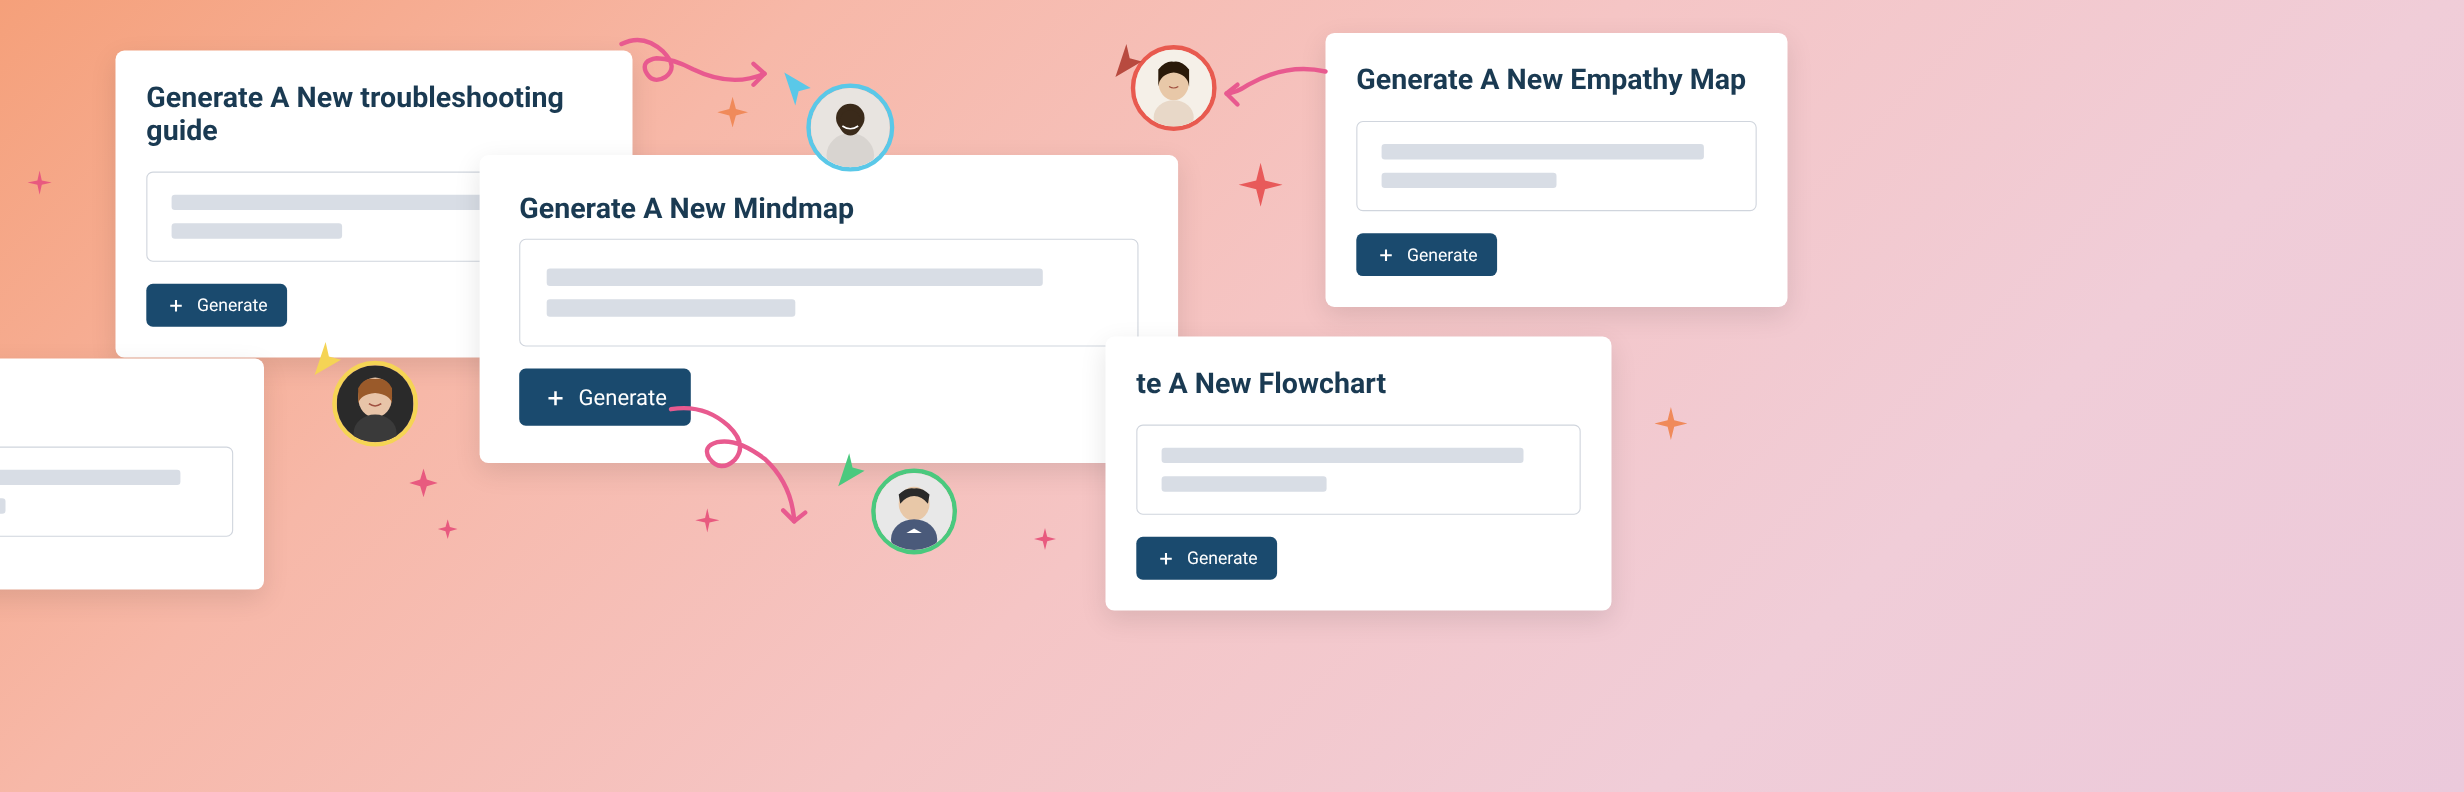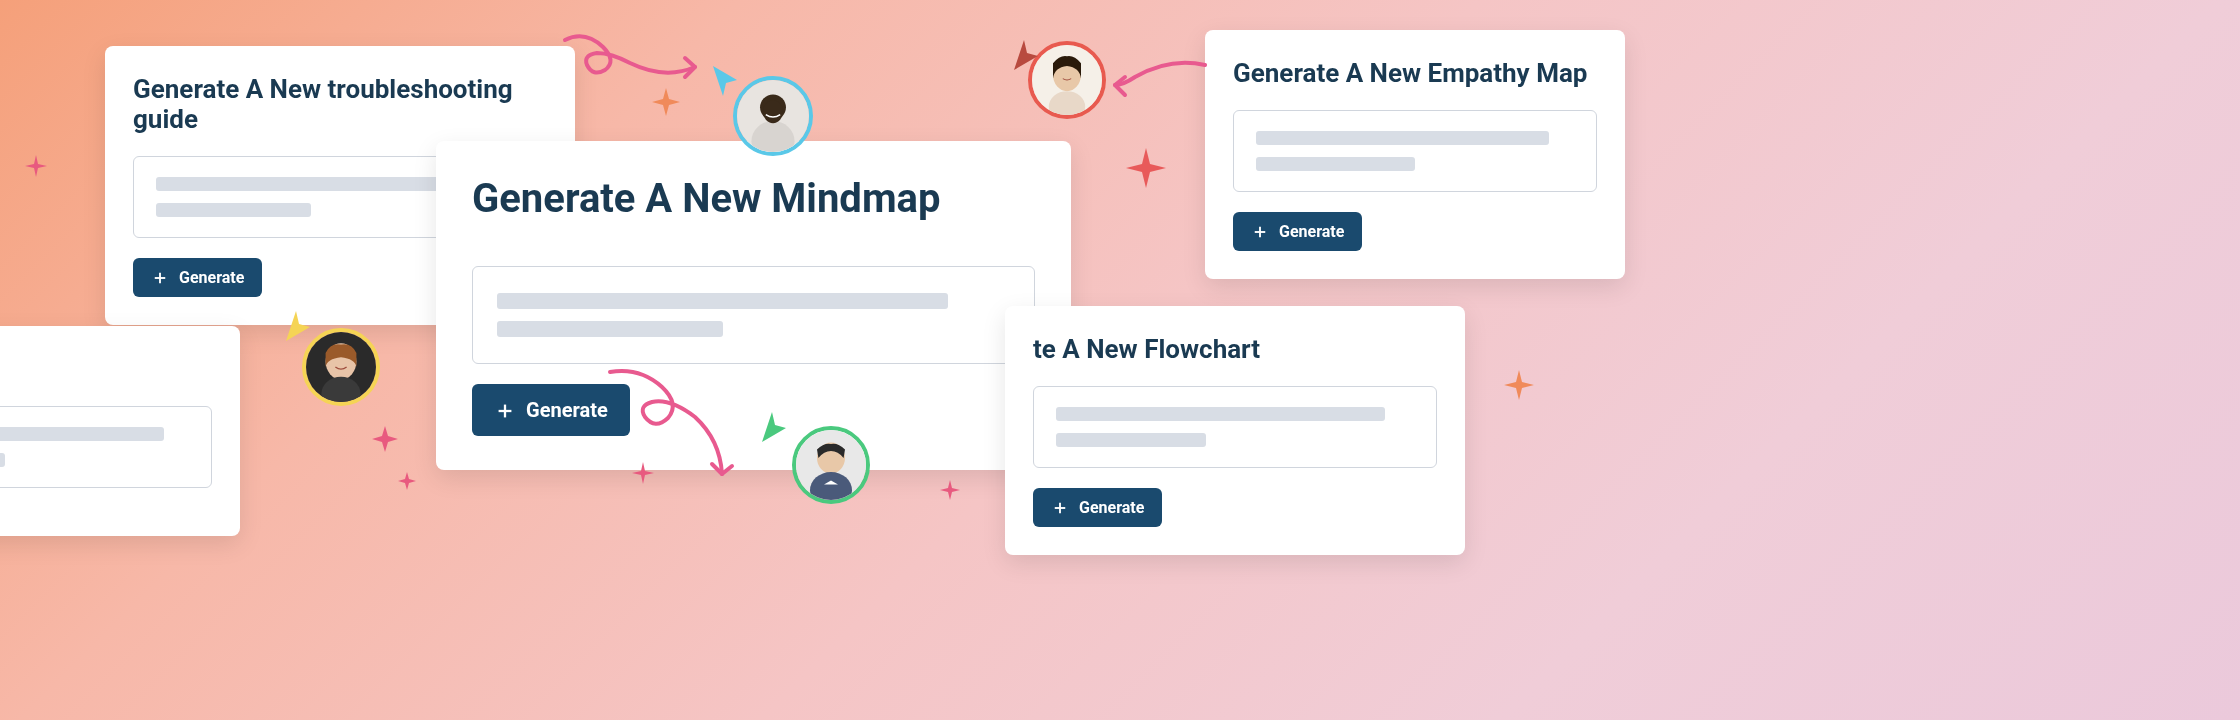--- a/index.html
+++ b/index.html
@@ -1,23 +1,23 @@
 <!DOCTYPE html>
 <html><head>
 <meta charset="utf-8">
 <style>
 *{margin:0;padding:0;box-sizing:border-box;font-family:-apple-system,BlinkMacSystemFont,'Segoe UI',Roboto,sans-serif}
 body{width:2240px;height:720px;background:linear-gradient(135deg,#f5a07a 0%,#f7b8a8 25%,#f5c5c5 50%,#f0cdd8 75%,#ebc9db 100%);position:relative;overflow:hidden}
 .card{background:#fff;border-radius:8px;box-shadow:0 8px 24px rgba(0,0,0,0.1);position:absolute;padding:28px 28px}
 .card-title{font-size:26px;font-weight:700;color:#1a3a52;margin-bottom:22px}
-.card.large .card-title{font-size:40px;margin-bottom:44px}
+.card.large .card-title{font-size:26px;margin-bottom:12px}
 .input-box{border:1px solid #d0d5dd;border-radius:6px;padding:20px 22px;margin-bottom:20px;background:#fff}
 .placeholder-line{background:#d8dde5;height:14px;border-radius:3px;margin-bottom:12px}
 .card.large .placeholder-line{height:16px}
-.btn{background:#1a4a6e;color:#fff;border:none;border-radius:6px;padding:10px 18px;font-size:16px;font-weight:700;display:inline-flex;align-items:flex-end;gap:10px;cursor:pointer}
+.btn{background:#1a4a6e;color:#fff;border:none;border-radius:6px;padding:10px 18px;font-size:16px;font-weight:400;display:inline-flex;align-items:flex-end;gap:10px;cursor:pointer}
 .btn.large{padding:14px 22px;font-size:20px}
 .btn svg{width:18px;height:18px}
 .btn.large svg{width:22px;height:22px}
 .avatar{position:absolute;border-radius:50%;border:4px solid;overflow:hidden;display:flex;align-items:center;justify-content:center}
 .avatar svg{width:100%;height:100%}
 .sparkle{position:absolute}
 .cursor-arrow{position:absolute}
 .swirl{position:absolute}
 
 

